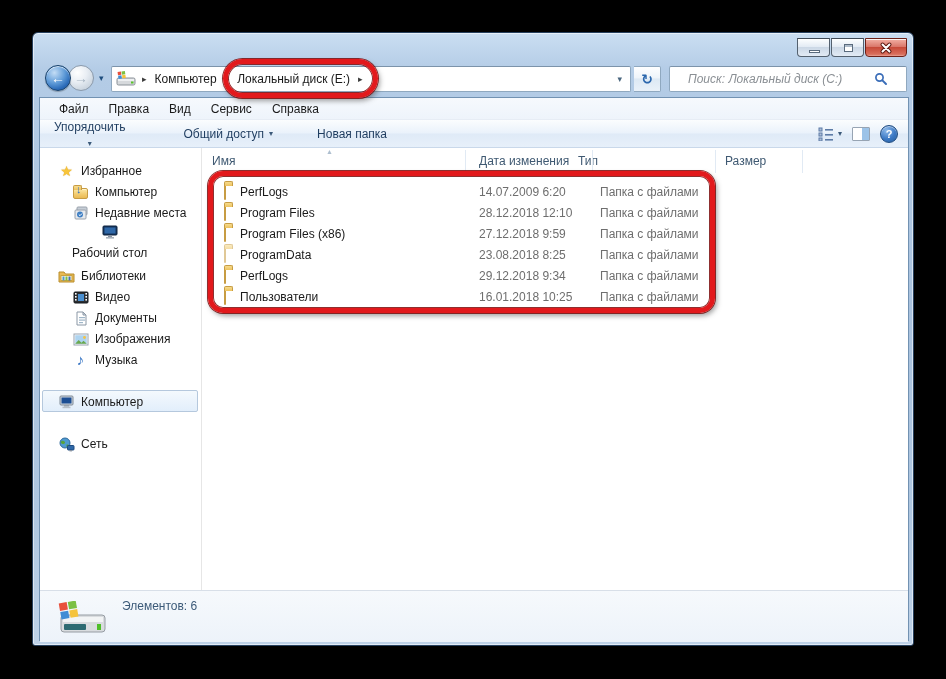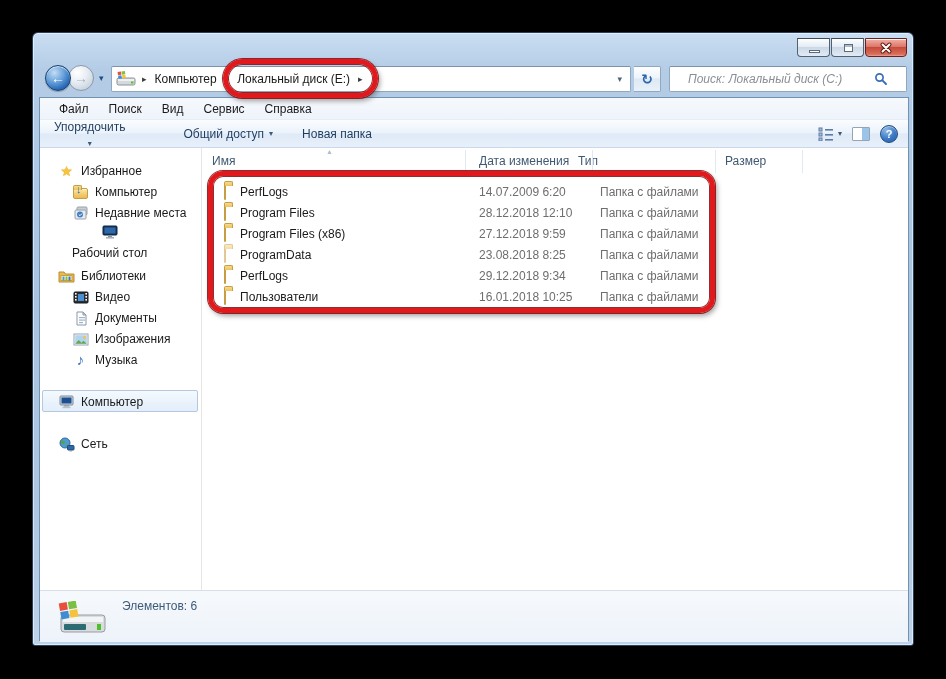--- a/index.html
+++ b/index.html
@@ -177,36 +177,36 @@
               <line x1="8.4" y1="8.4" x2="12" y2="12" stroke="#3a6db8" stroke-width="2" stroke-linecap="round"></line>
             </svg>
         </span>
       </div>
     </div>
 
     <div class="client">
 
       <div class="menubar">
         <span>Файл</span>
-        <span>Поиск</span>
+        <span>Правка</span>
         <span>Вид</span>
         <span>Сервис</span>
         <span>Справка</span>
       </div>
 
       <div class="toolbar">
         <div class="tb-btn" style="margin-left:6px;flex-direction:column;">
           <span>Упорядочить</span>
           <span class="tb-arrow">▾</span>
         </div>
         <div class="tb-btn" style="margin-left:42px;">
           <span>Общий доступ</span>
           <span class="tb-arrow">▾</span>
         </div>
-        <div class="tb-btn" style="margin-left:13px;text-align:center;">
+        <div class="tb-btn" style="margin-left:28px;text-align:center;">
           <span>Новая папка</span>
         </div>
         <div class="tb-right">
           <div class="views-wrap">
             <svg width="16" height="14" viewBox="0 0 16 14">
               <rect x="1" y="1" width="3" height="3" fill="#aebfd8" stroke="#5d7ba6"></rect>
                 <rect x="7" y="2" width="8" height="1.6" fill="#5d7ba6"></rect>
               <rect x="1" y="6" width="3" height="3" fill="#aebfd8" stroke="#5d7ba6"></rect>
                 <rect x="7" y="7" width="8" height="1.6" fill="#5d7ba6"></rect>
               <rect x="1" y="11" width="3" height="3" fill="#aebfd8" stroke="#5d7ba6"></rect>

